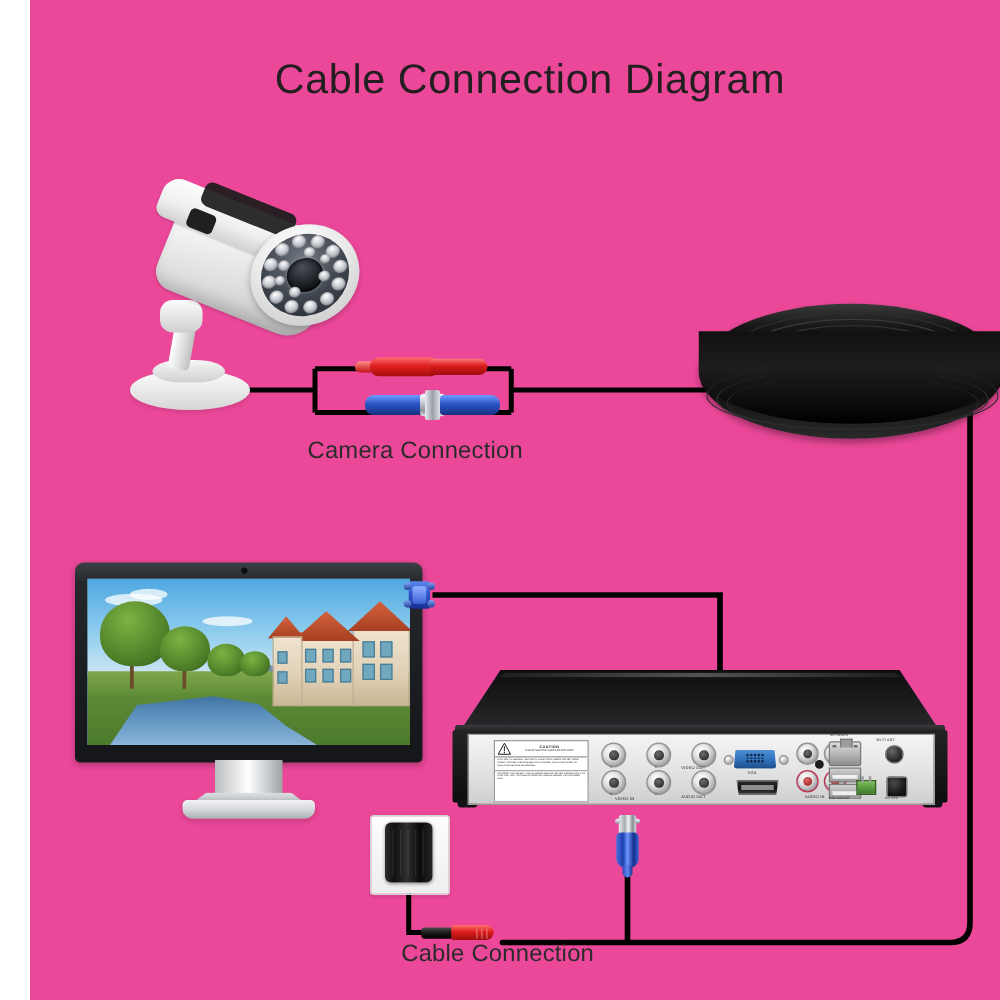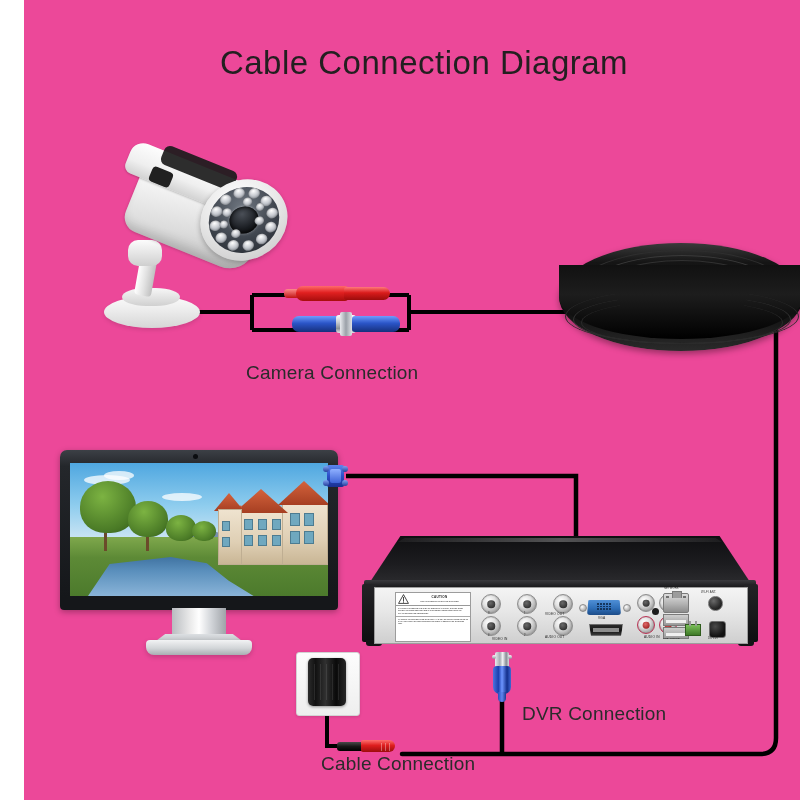--- a/index.html
+++ b/index.html
@@ -32,21 +32,21 @@
 
   
   .caption {
     position: absolute;
     font-size: 19px;
     color: #2b2b2b;
     letter-spacing: 0.2px;
     white-space: nowrap;
     font-family: "Liberation Sans", sans-serif;
   }
-  #cap-camera { left: 222px; top: 362px; text-align: right; }
+  #cap-camera { left: 222px; top: 350px; text-align: right; }
   #cap-dvr    { left: 498px; top: 703px; }
   #cap-power  { left: 297px; top: 753px; }
 
   
   .wire-svg {
     position: absolute;
     left: 0; top: 0;
     width: 800px; height: 800px;
     pointer-events: none;
   }
@@ -770,21 +770,20 @@
   </div>
 
   <div id="bnc-dvr">
     <div class="bnc-shell"></div>
     <div class="bnc-lug" style="left:2px;"></div>
     <div class="bnc-lug" style="left:18px;"></div>
     <div class="bnc-grip"></div>
     <div class="bnc-neck"></div>
   </div>
 
-  <div class="caption" id="cap-dvr">DVR Connection</div>
 
   <div id="outlet">
     <div class="outlet-plate"></div>
     <div class="adapter">
       <div class="adapter-rib" style="left:6px;"></div>
       <div class="adapter-rib" style="left:12px;"></div>
       <div class="adapter-rib" style="left:18px;"></div>
       <div class="adapter-rib" style="left:24px;"></div>
       <div class="adapter-rib" style="left:30px;"></div>
     </div>

